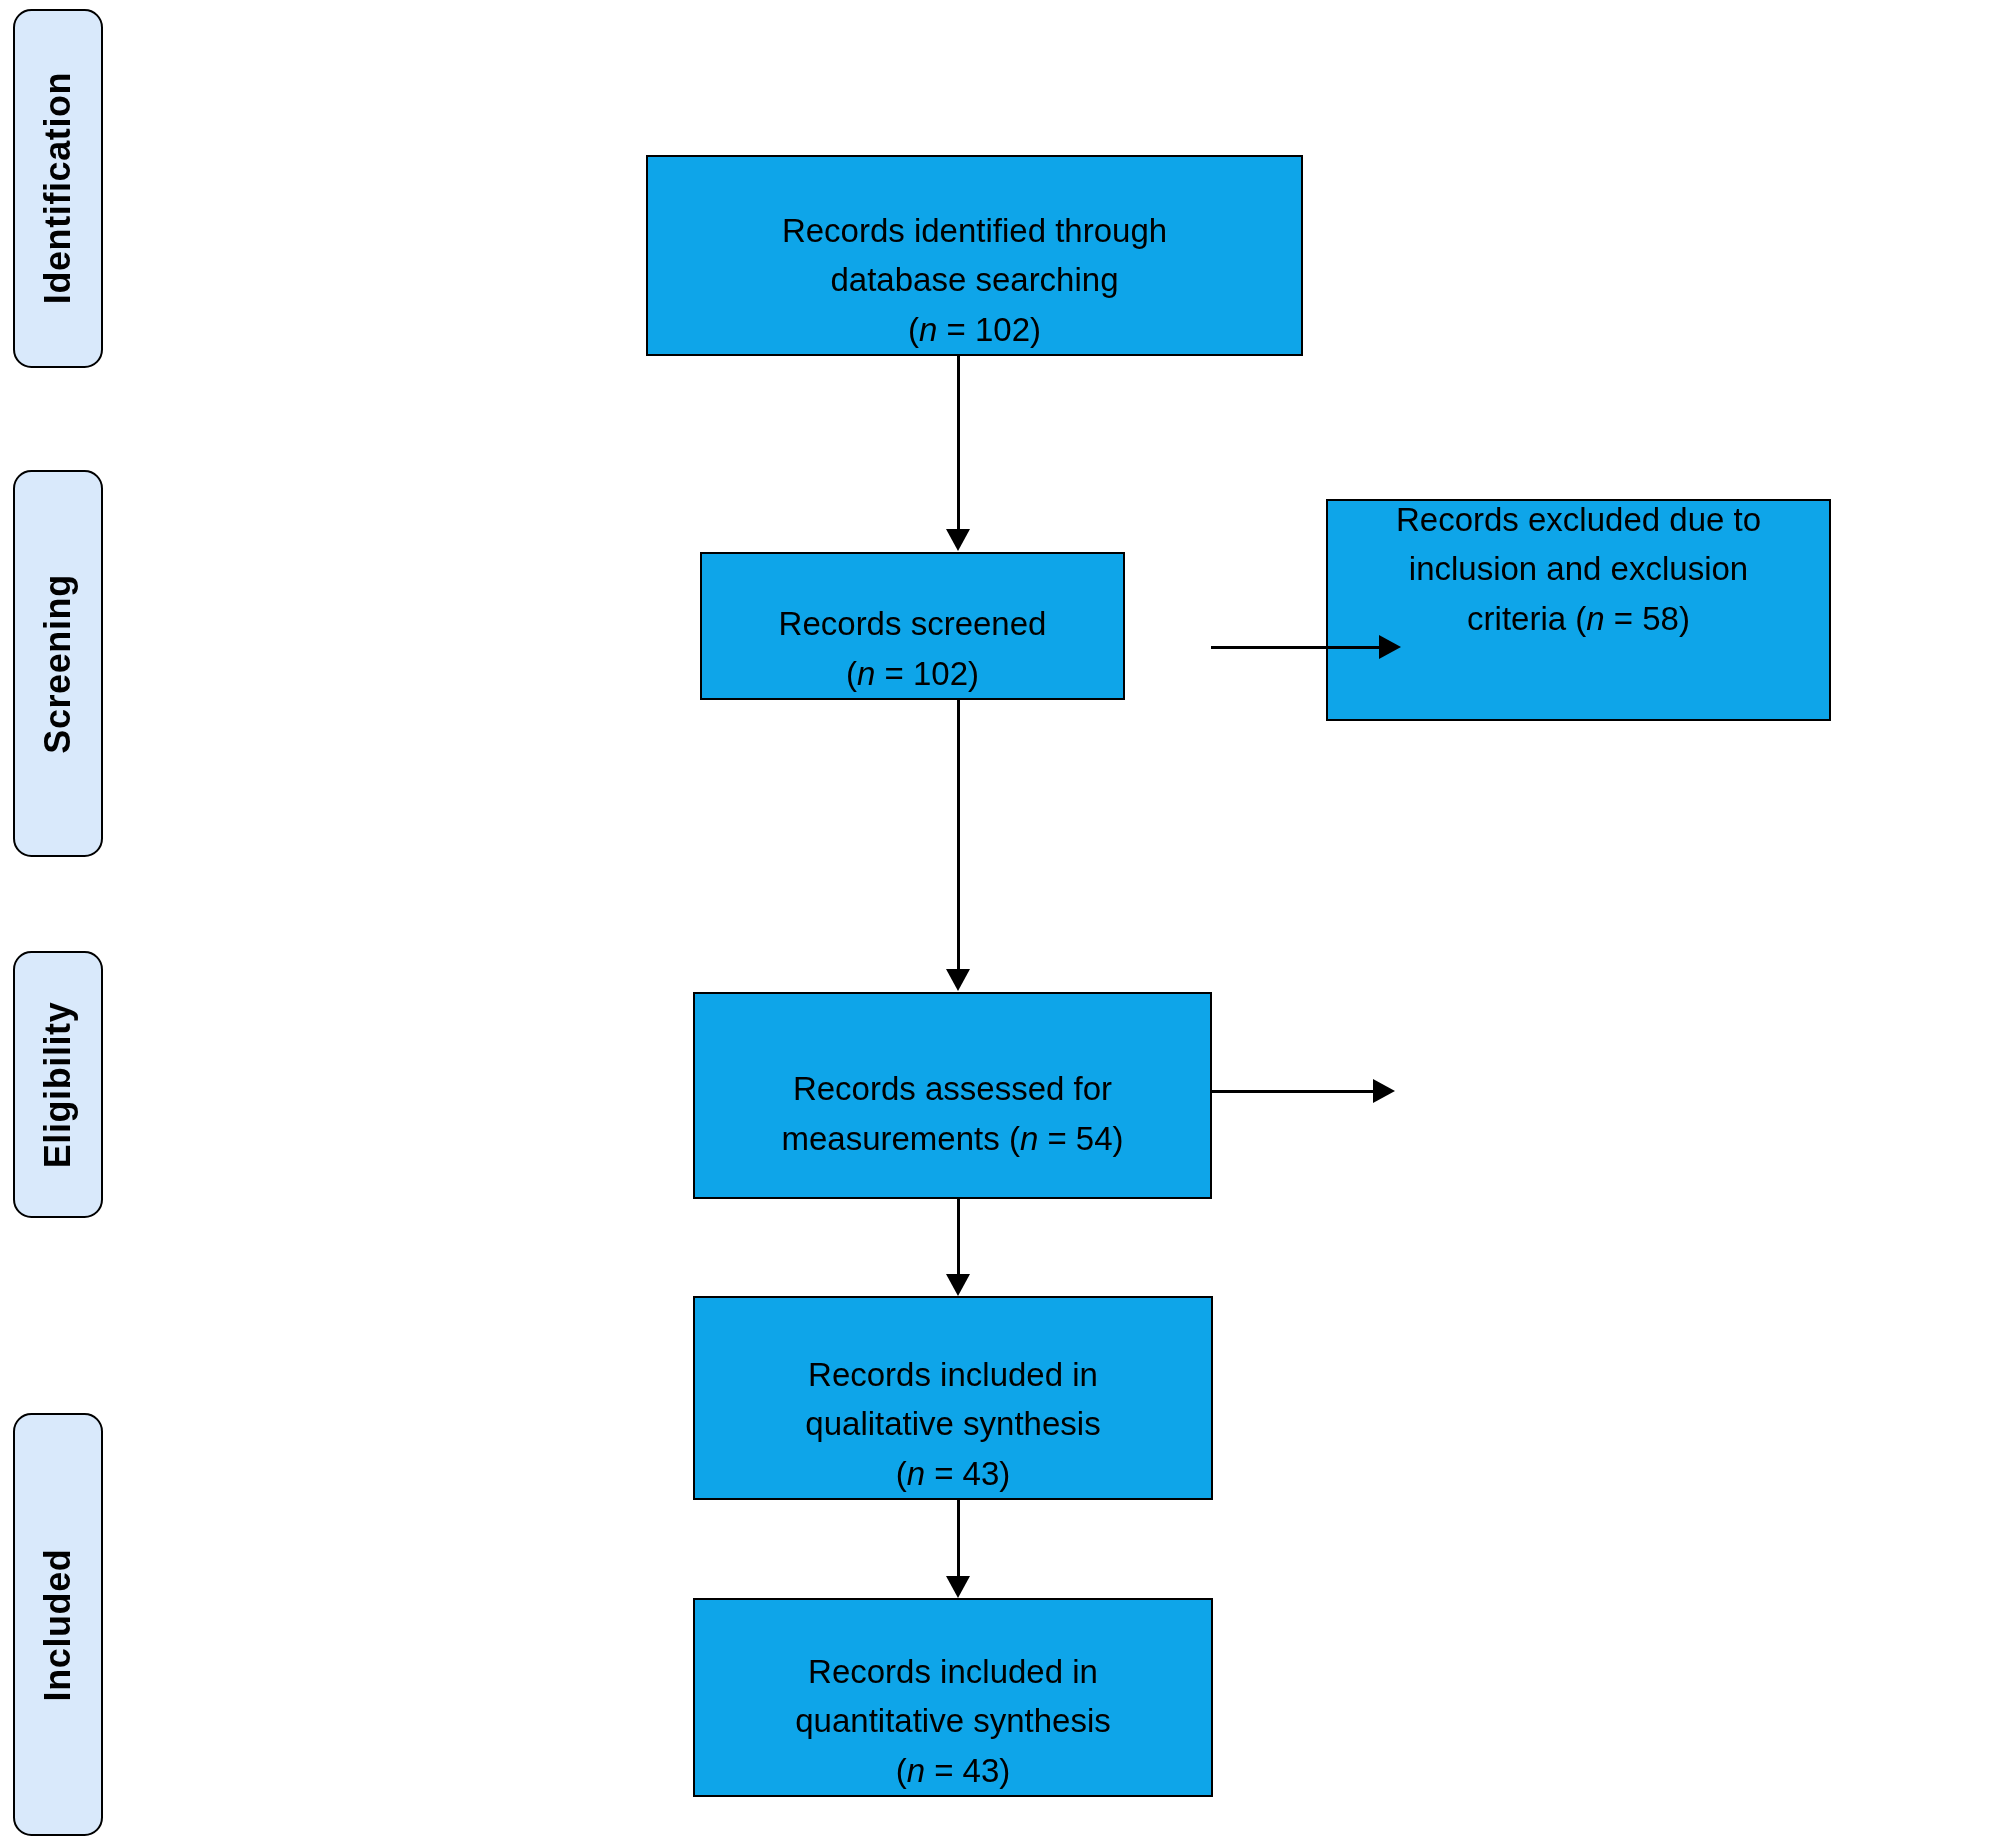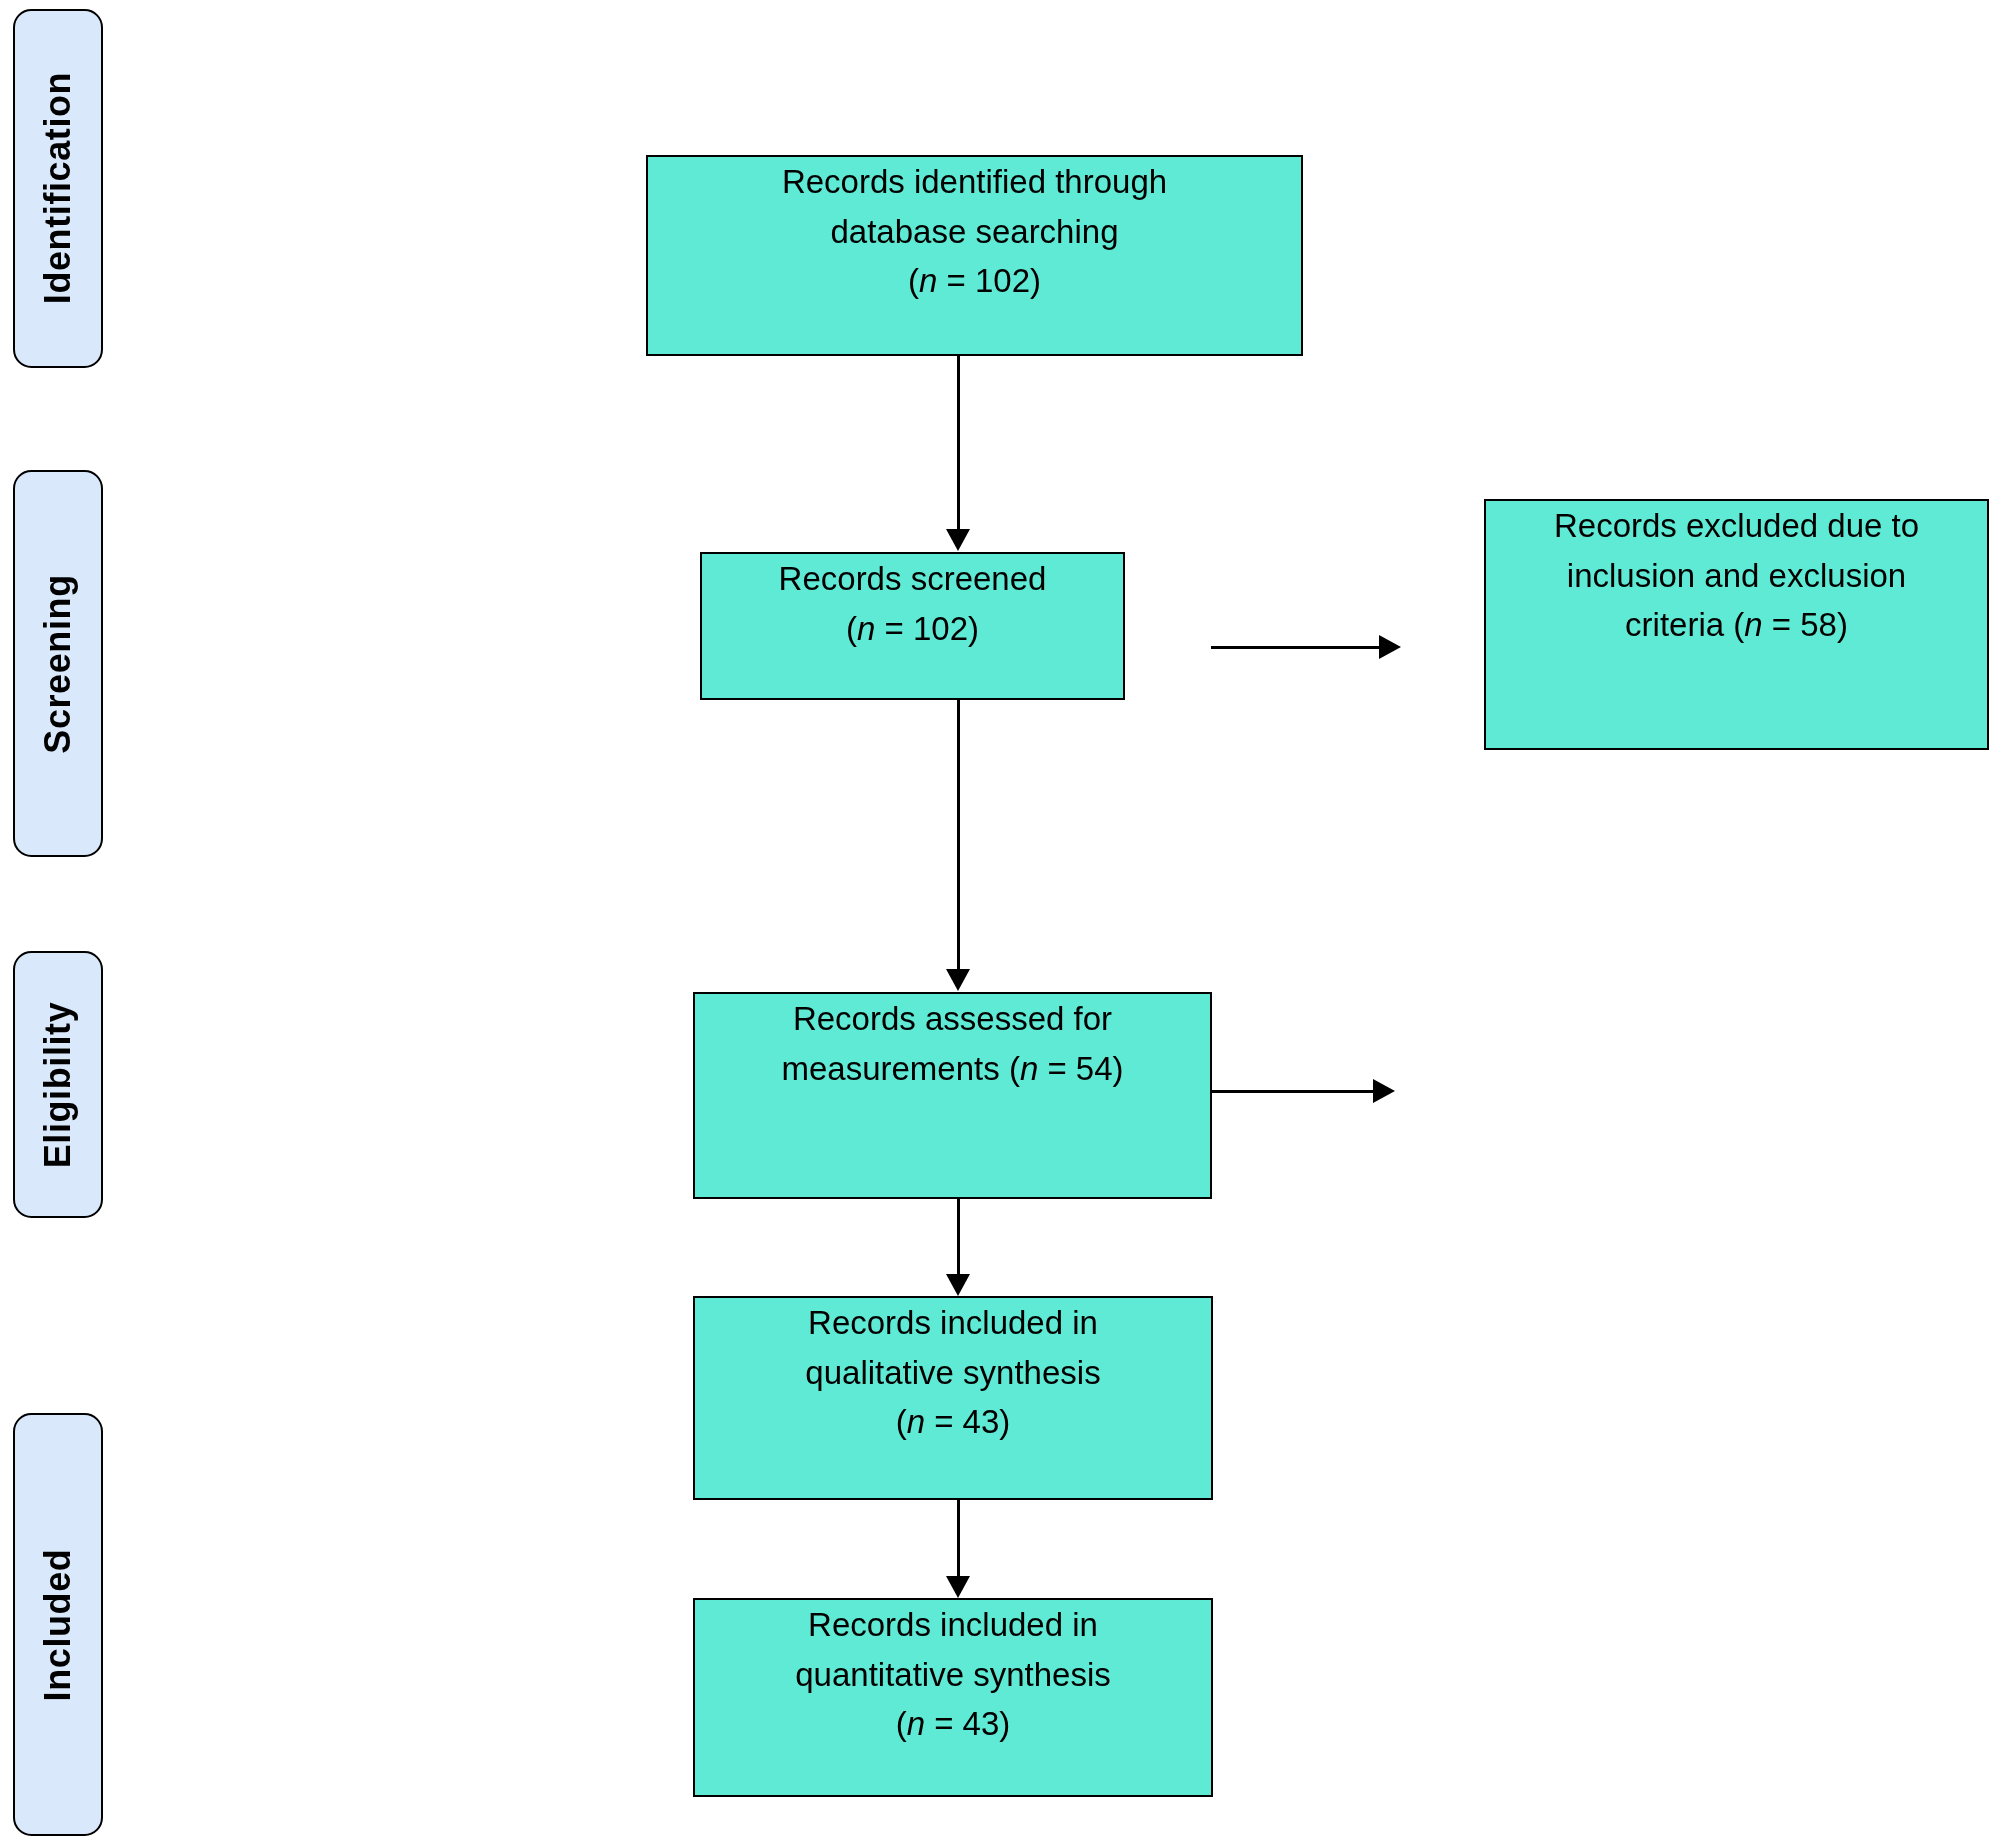--- a/index.html
+++ b/index.html
@@ -30,25 +30,25 @@
     transform: rotate(-90deg);
     white-space: nowrap;
     font-size: 36px;
     font-weight: bold;
     letter-spacing: 0.6px;
   }
 
   
   .pbox {
     position: absolute;
-    background: #5eead4;
+    background: #0ea5e9;
     border: 2.9px solid #000000;
     box-sizing: border-box;
     display: flex;
-    align-items: flex-start;
+    align-items: flex-end;
     justify-content: center;
     text-align: center;
   }
   .pbox .txt {
     font-size: 33px;
     line-height: 1.5;
   }
 
   
   .line { position: absolute; background: #000000; }
@@ -96,21 +96,21 @@
   </div>
 
   <div class="pbox" style="left:693px;top:1296px;width:520px;height:204px;">
     <div class="txt">Records included in<br>qualitative synthesis<br>(<i>n</i> = 43)</div>
   </div>
 
   <div class="pbox" style="left:693px;top:1598px;width:520px;height:199px;">
     <div class="txt">Records included in<br>quantitative synthesis<br>(<i>n</i> = 43)</div>
   </div>
 
-  <div class="pbox" style="left:1484px;top:499px;width:505px;height:251px;border-width:2.3px;padding-bottom:26px;">
+  <div class="pbox" style="left:1326px;top:499px;width:505px;height:222px;border-width:2.3px;padding-bottom:76px;">
     <div class="txt">Records excluded due to<br>inclusion and exclusion<br>criteria (<i>n</i> = 58)</div>
   </div>
 
 
   <div>
     <div class="line" style="left:957px;top:355px;width:2.9px;height:176px;"></div>
     <div class="head-down" style="left:946px;top:529px;"></div>
   </div>
 
   <div>

